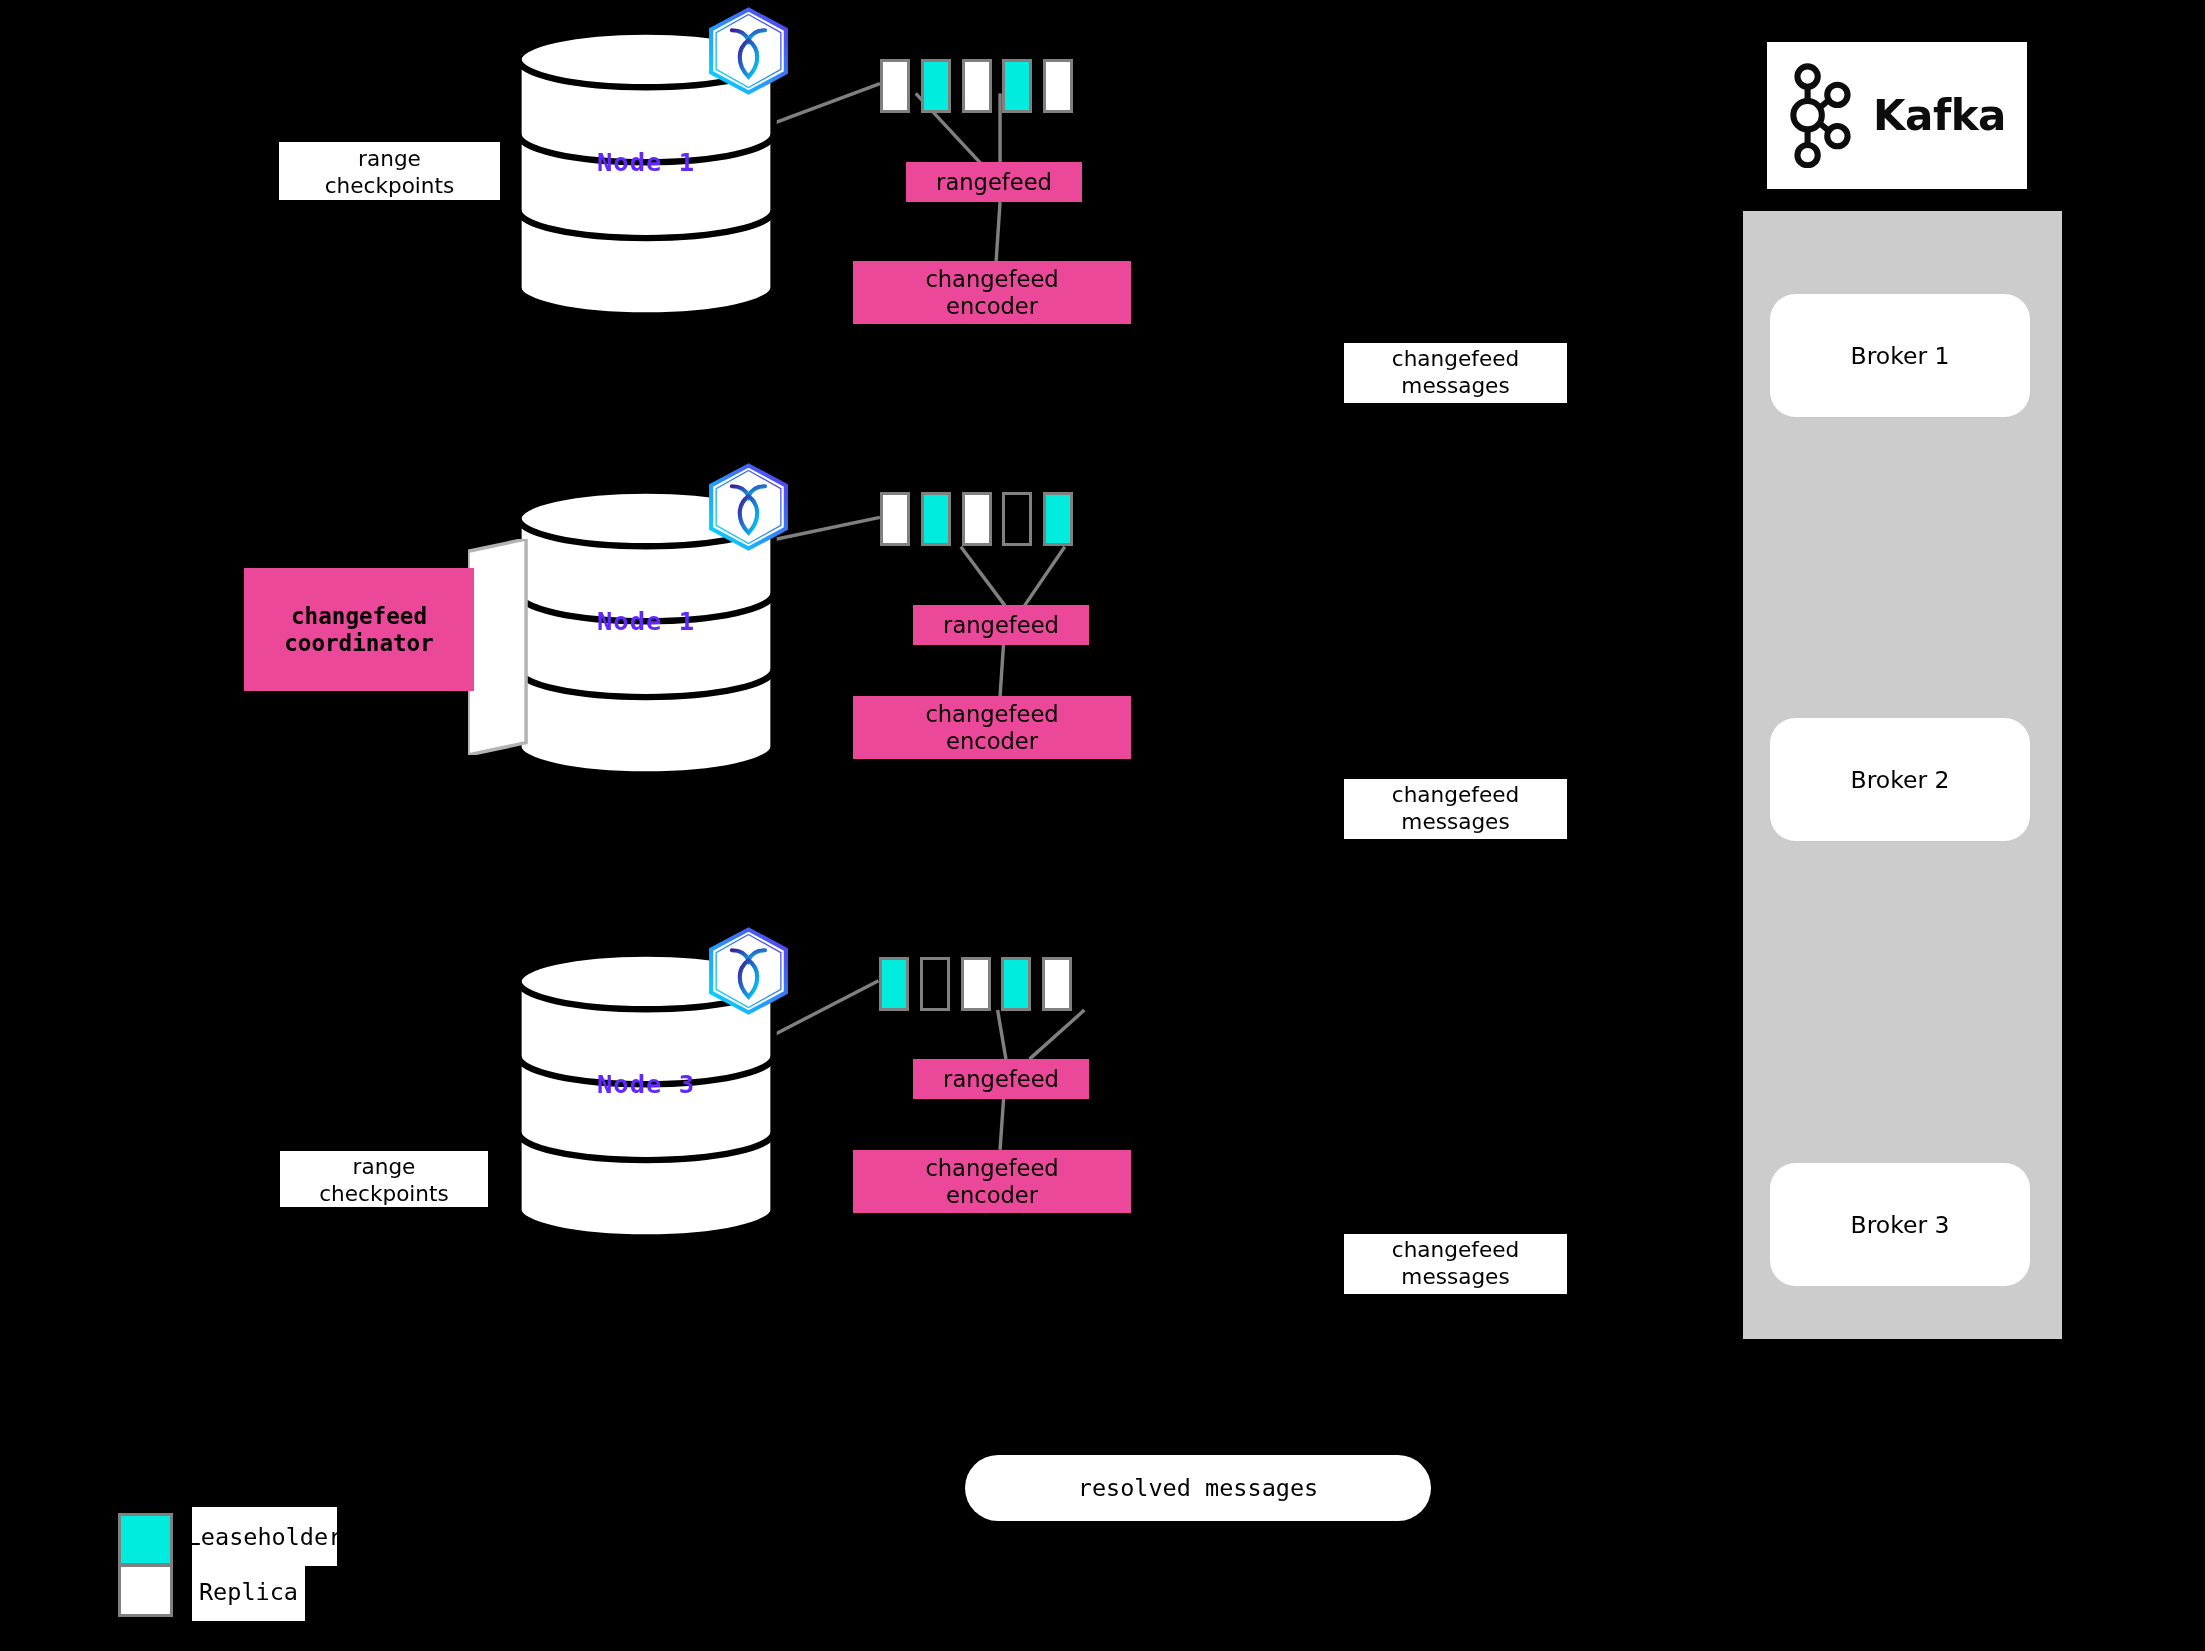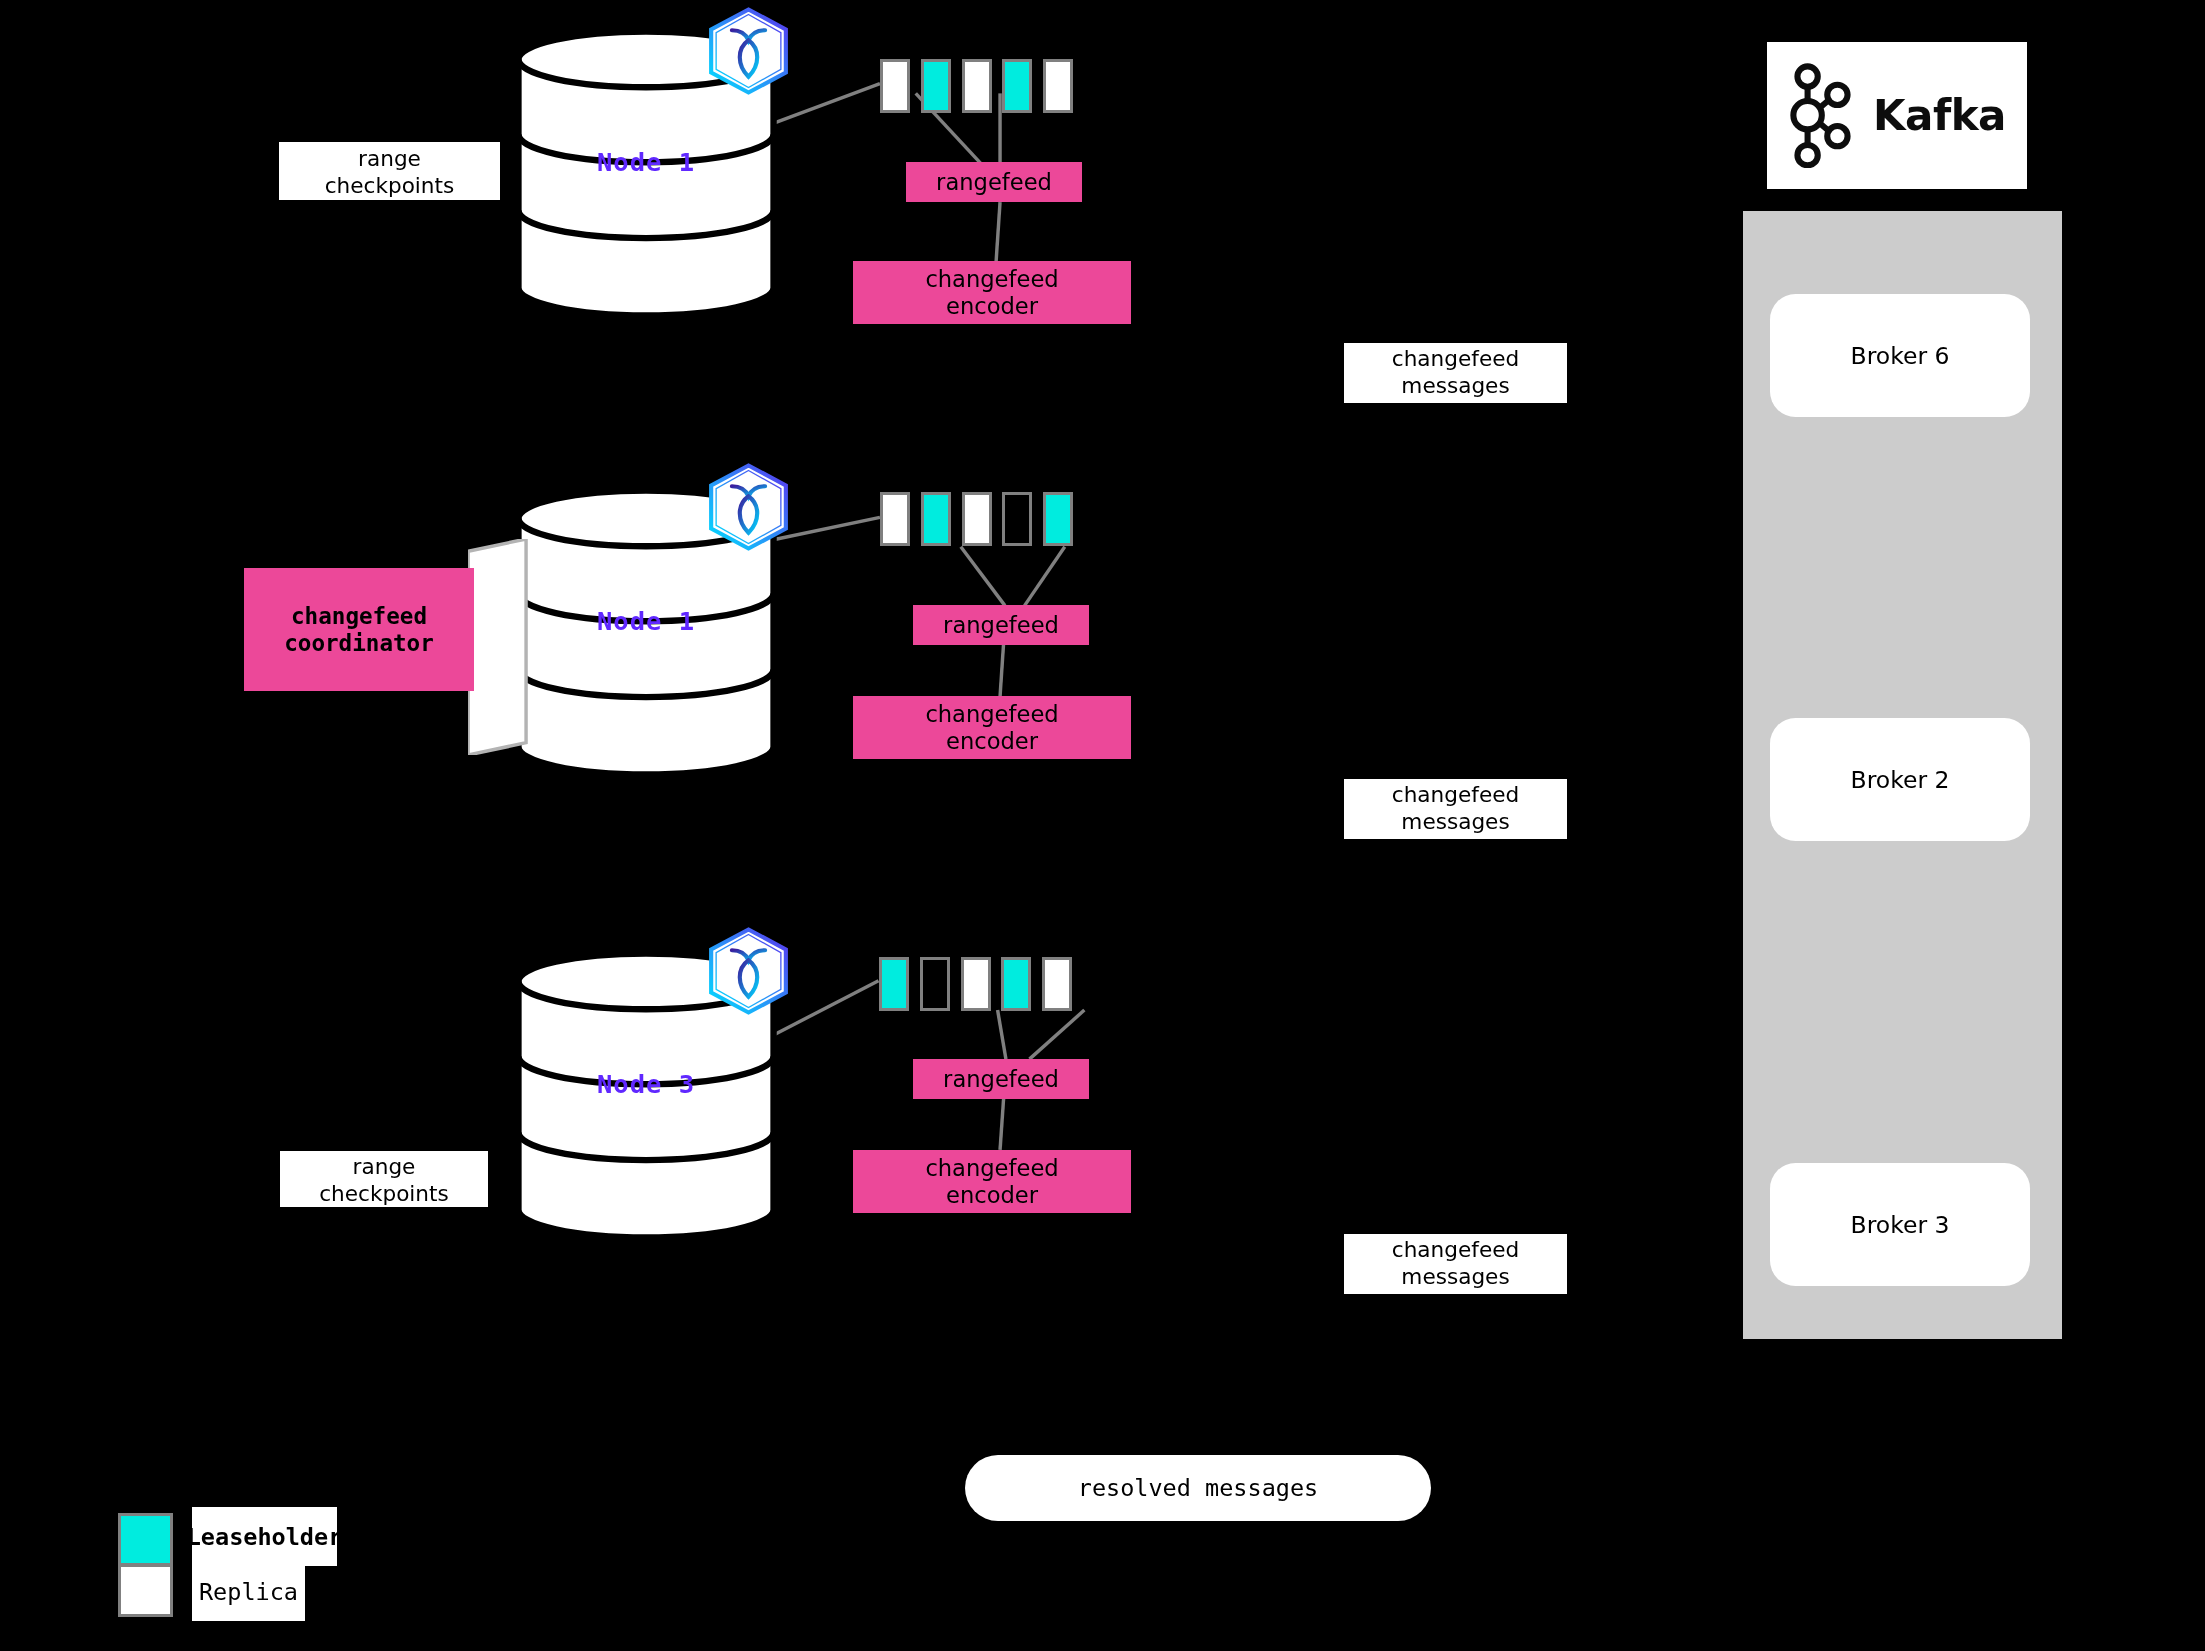--- a/index.html
+++ b/index.html
@@ -264,27 +264,27 @@
         <line x1="28" y1="98" x2="28" y2="121"></line>
         <line x1="46" y1="66" x2="59" y2="55"></line>
         <line x1="46" y1="89" x2="59" y2="100"></line>
       </g>
     </svg>
     <span class="kafka-word">Kafka</span>
   </div>
 
   <div class="kafka-panel" style="left:1743px;top:211px;width:319px;height:1128px;"></div>
 
-  <div class="broker" style="left:1770px;top:294px;width:260px;height:123px;">Broker 6</div>
+  <div class="broker" style="left:1770px;top:294px;width:260px;height:123px;">Broker 1</div>
   <div class="broker" style="left:1770px;top:718px;width:260px;height:123px;">Broker 2</div>
   <div class="broker" style="left:1770px;top:1163px;width:260px;height:123px;">Broker 3</div>
 
   <div class="pill" style="left:965px;top:1455px;width:466px;height:66px;">resolved messages</div>
 
   <div class="legend" style="left:118px;top:1513px;width:304px;height:118px;">
     <div class="legend-swatch" style="left:0px;top:0px;background:#00ecdf;"></div>
-    <div class="legend-text" style="left:74px;top:-5.9px;width:145px;height:59px;font-weight:bold;">Leaseholder</div>
+    <div class="legend-text" style="left:74px;top:-5.9px;width:145px;height:59px;">Leaseholder</div>
     <div class="legend-swatch" style="left:0px;top:51px;background:#ffffff;"></div>
     <div class="legend-text" style="left:74px;top:49px;width:113px;height:59px;">Replica</div>
   </div>
 
 </div>
 
 
 </body></html>

